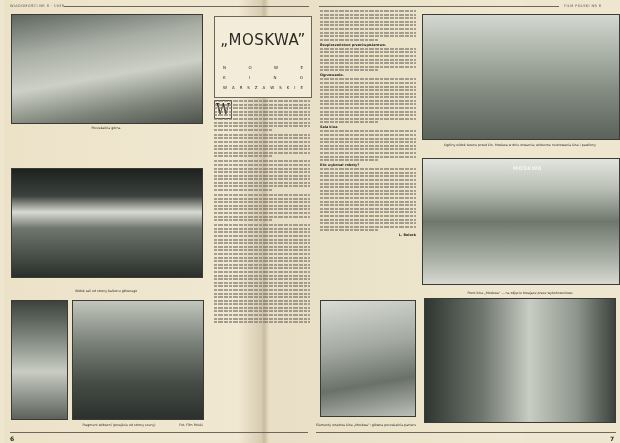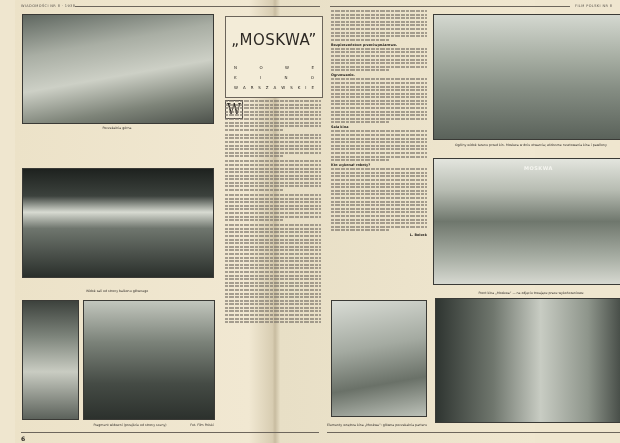--- a/index.html
+++ b/index.html
@@ -1,17 +1,17 @@
 <!DOCTYPE html>
 <html><head>
 <meta charset="utf-8">
 <style>
   html,body{margin:0;padding:0;}
   body{width:620px;height:443px;background:#efe6cf;font-family:"DejaVu Serif",serif;overflow:hidden;position:relative;}
-  .spread{position:absolute;left:15px;top:0;width:520px;height:443px;background:linear-gradient(90deg,#ece2c8 0%,#f1e8d2 45%,#d8cdb2 49.5%,#c8bca0 50%,#e8dfc6 51%,#f0e7d0 100%);}
+  .spread{position:absolute;left:4px;top:0;width:520px;height:443px;background:linear-gradient(90deg,#ece2c8 0%,#f1e8d2 45%,#d8cdb2 49.5%,#c8bca0 50%,#e8dfc6 51%,#f0e7d0 100%);}
   .hdr{position:absolute;top:4px;height:6px;font-family:"DejaVu Sans",sans-serif;font-size:3.5px;color:#55504a;letter-spacing:0.4px;white-space:nowrap;}
   .rule{position:absolute;height:1px;background:#6d665c;}
   .photo{position:absolute;border:1px solid #3a3a36;overflow:hidden;}
   .ph-interior{background:linear-gradient(170deg,#5f6760 0%,#a9aea4 30%,#cdd0c6 55%,#7e8479 80%,#4d524c 100%);}
   .ph-hall{background:linear-gradient(180deg,#1e221f 0%,#3c423d 25%,#d8dbd2 40%,#6f766e 55%,#2a2f2b 100%);}
   .ph-seats{background:linear-gradient(180deg,#3d423d 0%,#7d847b 30%,#c9ccc2 60%,#5c625b 100%);}
   .ph-seats2{background:linear-gradient(180deg,#c2c6bd 0%,#7b8279 35%,#454b45 70%,#2c312d 100%);}
   .ph-aerial{background:linear-gradient(180deg,#d4d8d0 0%,#a6ada2 35%,#858d83 60%,#5a625a 100%);}
   .ph-facade{background:linear-gradient(180deg,#e3e5de 0%,#b7bcb2 25%,#6f776d 50%,#aab0a6 80%,#d7d9d1 100%);}
   .ph-stat{background:linear-gradient(170deg,#d9dcd5 0%,#a4aaa1 40%,#6a7168 70%,#bcc1b8 100%);}

